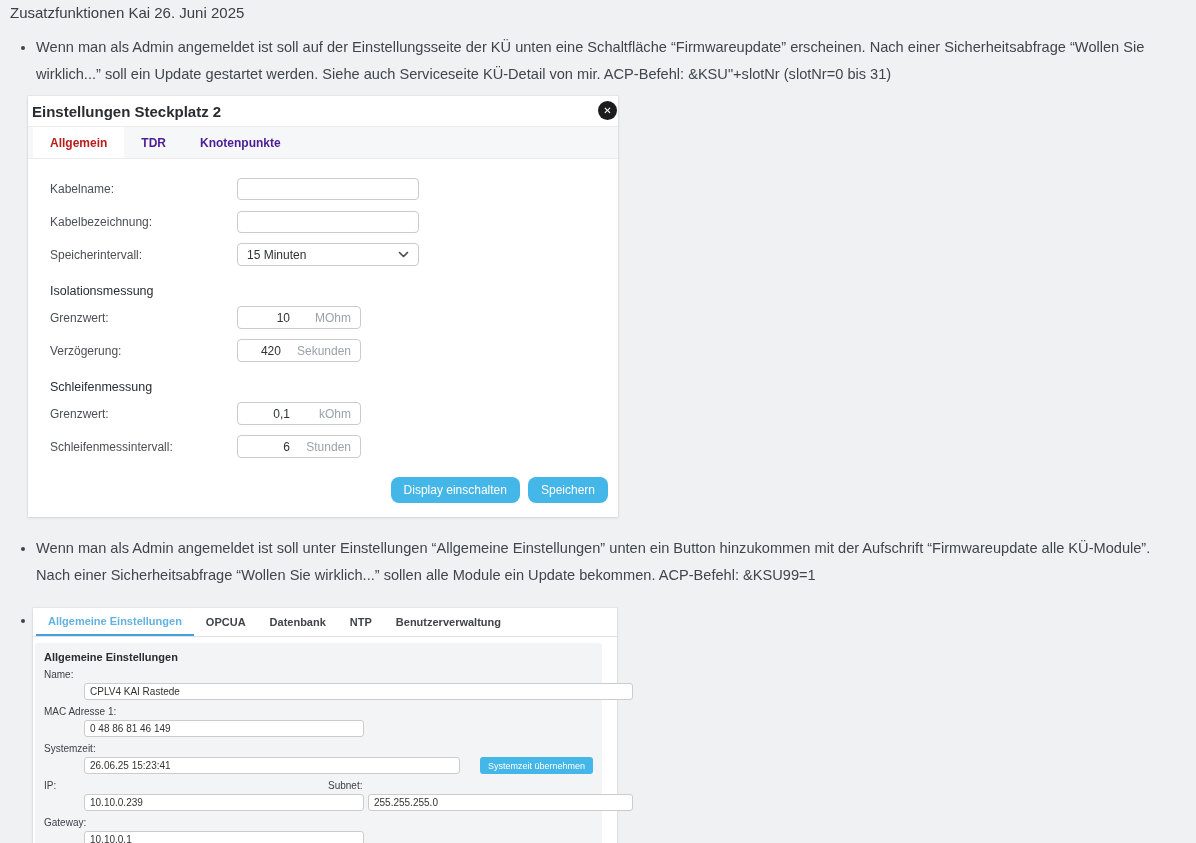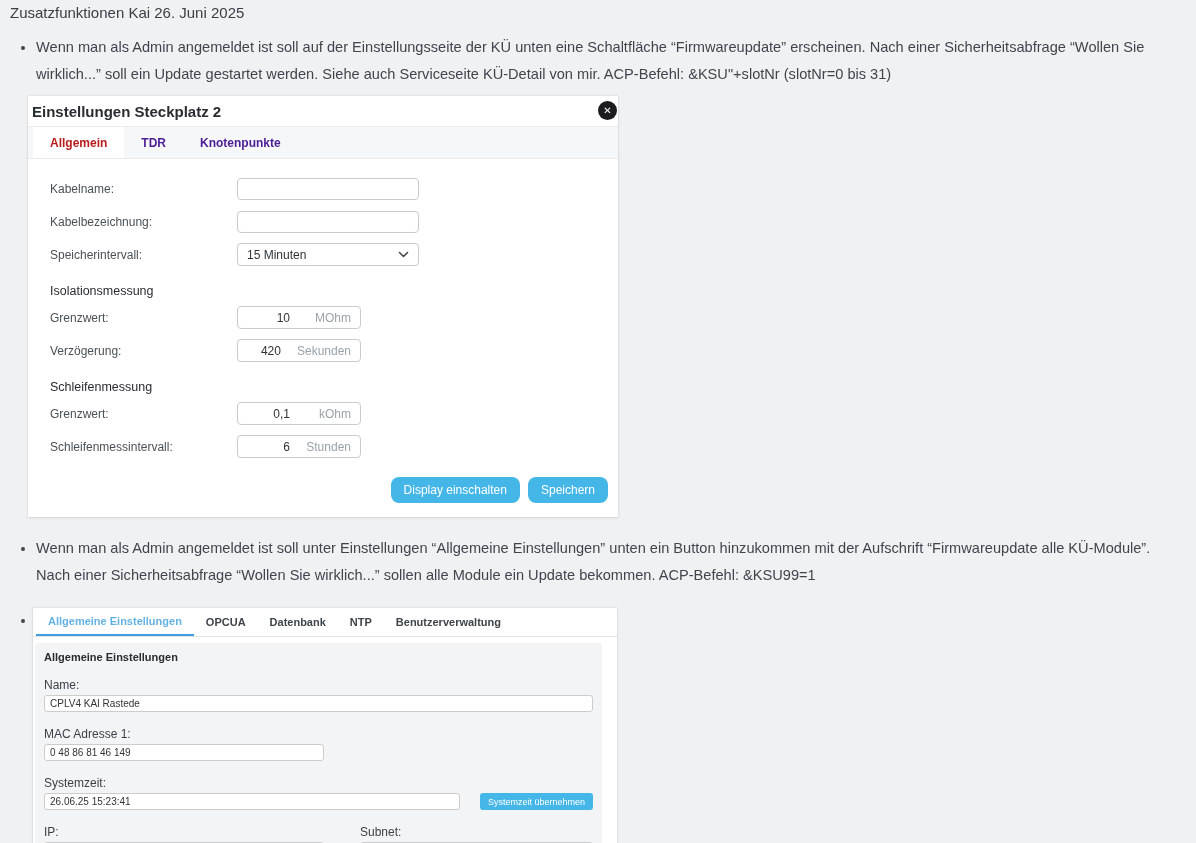--- a/index.html
+++ b/index.html
@@ -59,27 +59,27 @@
   .shot2 {
     width:584px; margin:0 0 0 -3px; background:#fff; padding-bottom:4px;
     box-shadow:0 1px 3px rgba(0,0,0,0.10), 0 0 0 1px rgba(0,0,0,0.03);
     font-size:10px; line-height:normal;
   }
   .tabbar2 { display:flex; height:29px; border-bottom:1px solid #e3e3e3; background:#fff; padding-left:3px; }
   .tab2 { font-size:11px; font-weight:600; color:#3f444a; padding:0 12px; display:flex; align-items:center; cursor:pointer; }
   .tab2.active { color:#64b2e2; border-bottom:2px solid #41a0dd; }
   .panel { background:#f3f4f5; border-radius:3px; margin:6px 15px 4px 2px; padding:8px 9px 10px; }
   .panel-heading { font-size:11px; font-weight:bold; color:#292c30; margin-bottom:2px; }
-  .sm-label { font-size:12px; color:#3c4147; margin:15px 0 3px; }
+  .sm-label { font-size:10px; color:#3c4147; margin:6px 0 3px; }
   .sm-input {
     display:block; width:100%; height:17px; border:1px solid #ccc; border-radius:3px;
-    font-size:10px; padding:0 5px; background:#fff; color:#333; font-family:inherit;
+    font-size:10px; padding:0 5px; background:#fff; color:#333; font-family:inherit;margin-left:40px;
   }
   .w-half { width:280px; }
-  .cols { display:flex;gap:32px; }
+  .cols { display:flex; }
   .col-l { width:280px; }
   .col-r { flex:1; margin-left:4px; }
   .sysrow { display:flex; align-items:center; gap:20px; }
   .sysrow .grow { flex:1; }
   .btn-sm {
     background:#45b6e8; color:#fff; border:none; border-radius:3px;
     font-size:9px; font-family:Liberation Sans, sans-serif; height:17px; padding:0 8px; white-space:nowrap; cursor:pointer;
   }
 </style>
 </head>

